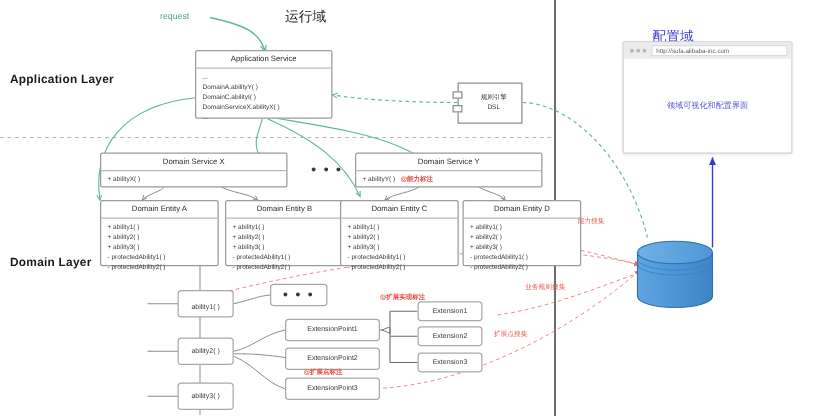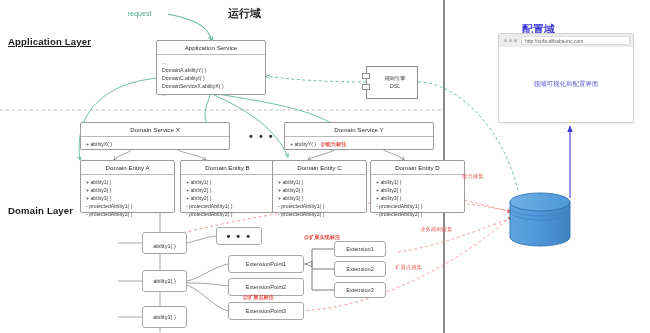--- a/index.html
+++ b/index.html
@@ -24,21 +24,21 @@
   .layer-label {
     position: absolute;
     font-weight: bold;
     font-size: 9.5px;
     color: #1a1a1a;
     letter-spacing: 0.2px;
     white-space: nowrap;
   }
   .domain-title {
     position: absolute;
-    font-weight: bold;
+    font-weight: normal;
     font-size: 11px;
     white-space: nowrap;
   }
   .title-runtime { color: #1a1a1a; }
   .title-config  { color: #3b38d8; }
 
   
   .uml {
     position: absolute;
     background: #ffffff;
@@ -269,21 +269,21 @@
     <path d="M422,190 C446,196 474,202 512,212" fill="none" stroke="#ea8a86" stroke-width="0.8" stroke-dasharray="3 2.5" marker-end="url(#arrRed)"></path>
     <path d="M290,311 C372,312 460,262 512,216" fill="none" stroke="#ea8a86" stroke-width="0.8" stroke-dasharray="3 2.5" marker-end="url(#arrRed)"></path>
     <path d="M398,252 C440,246 478,230 512,218" fill="none" stroke="#ea8a86" stroke-width="0.8" stroke-dasharray="3 2.5"></path>
 
     <path d="M570,198 L570,126" fill="none" stroke="#3b38d8" stroke-width="1.1" marker-end="url(#arrBlue)"></path>
   </svg>
 
   <div class="domain-title title-runtime" style="left:228px; top:6px;">运行域</div>
   <div class="domain-title title-config" style="left:522px; top:22px;">配置域</div>
 
-  <div class="layer-label" style="left:8px; top:36px;text-decoration:underline;">Application Layer</div>
+  <div class="layer-label" style="left:8px; top:58px;">Application Layer</div>
   <div class="layer-label" style="left:8px; top:205px;">Domain Layer</div>
 
   <div class="green-label" style="left:128px; top:10px;">request</div>
 
   <div class="uml" style="left:156px; top:40px; width:110px; height:55px;">
     <div class="uml-head">Application Service</div>
     <div class="uml-body">
       <div class="uml-dots">...</div>
       <div>DomainA.abilityY( )</div>
       <div>DomainC.abilityI( )</div>

